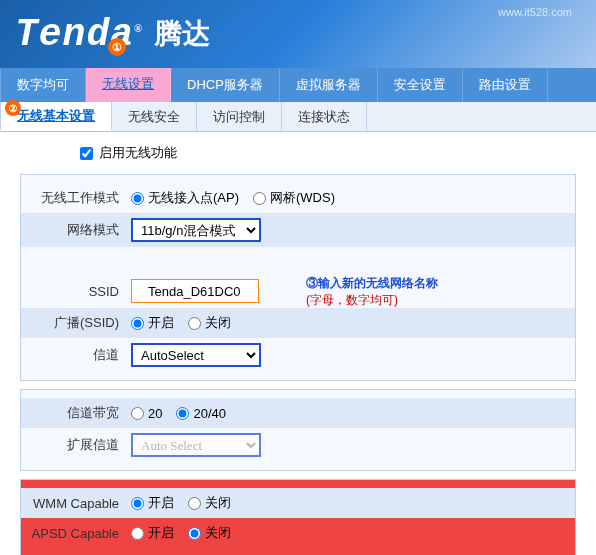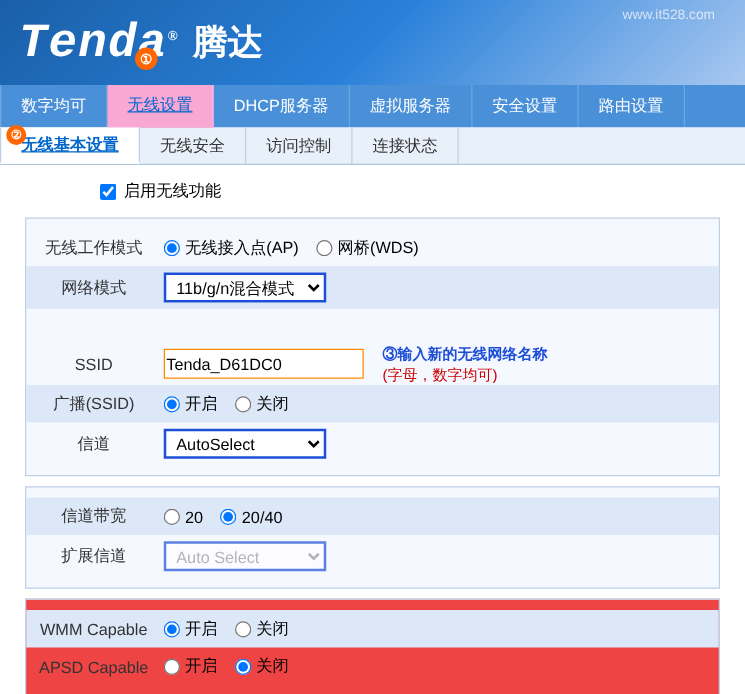--- a/index.html
+++ b/index.html
@@ -145,21 +145,21 @@
       display: flex;
       align-items: center;
       padding: 5px 10px;
       min-height: 30px;
     }
     .form-row.shaded {
       background: #dce8f8;
     }
     .form-label {
       width: 100px;
-      text-align: center;
+      text-align: right;
       padding-right: 12px;
       color: #333;
       font-size: 13px;
       white-space: nowrap;
     }
     .form-control-area {
       display: flex;
       align-items: center;
       flex: 1;
       position: relative;
@@ -184,24 +184,24 @@
       border: 2px solid #1d4ed8;
       font-size: 13px;
       height: 24px;
       background: #fff;
       min-width: 130px;
     }
 
     
     .ssid-input {
       border: 1px solid #ff8800;
-      padding: 2px 1px;
+      padding: 2px 16px;
       font-size: 13px;
       height: 24px;
-      width: 160px;
+      width: 128px;
       background: #fff;
     }
 
     
     .annotation {
       position: absolute;
       left: 175px;
       top: -4px;
       color: #cc0000;
       font-size: 12px;
@@ -251,20 +251,21 @@
       font-size: 12px;
       display: flex;
       align-items: center;
       gap: 4px;
     }
 
     .disabled-select {
       color: #999;
       background: #f0f0f0;
       border-color: #ccc;
+      font-family: Liberation Serif, serif;
     }
   </style>
 </head>
 <body>
 
 <div class="header">
   <div style="display:flex;align-items:center;">
     <span class="logo-tenda">
       <em style="font-style:italic;color:#fff;font-size:38px;font-family:Liberation Mono, monospace;letter-spacing:1px;">Tenda</em><sup style="font-size:11px;font-style:normal;color:#fff;">®</sup>
     </span>

